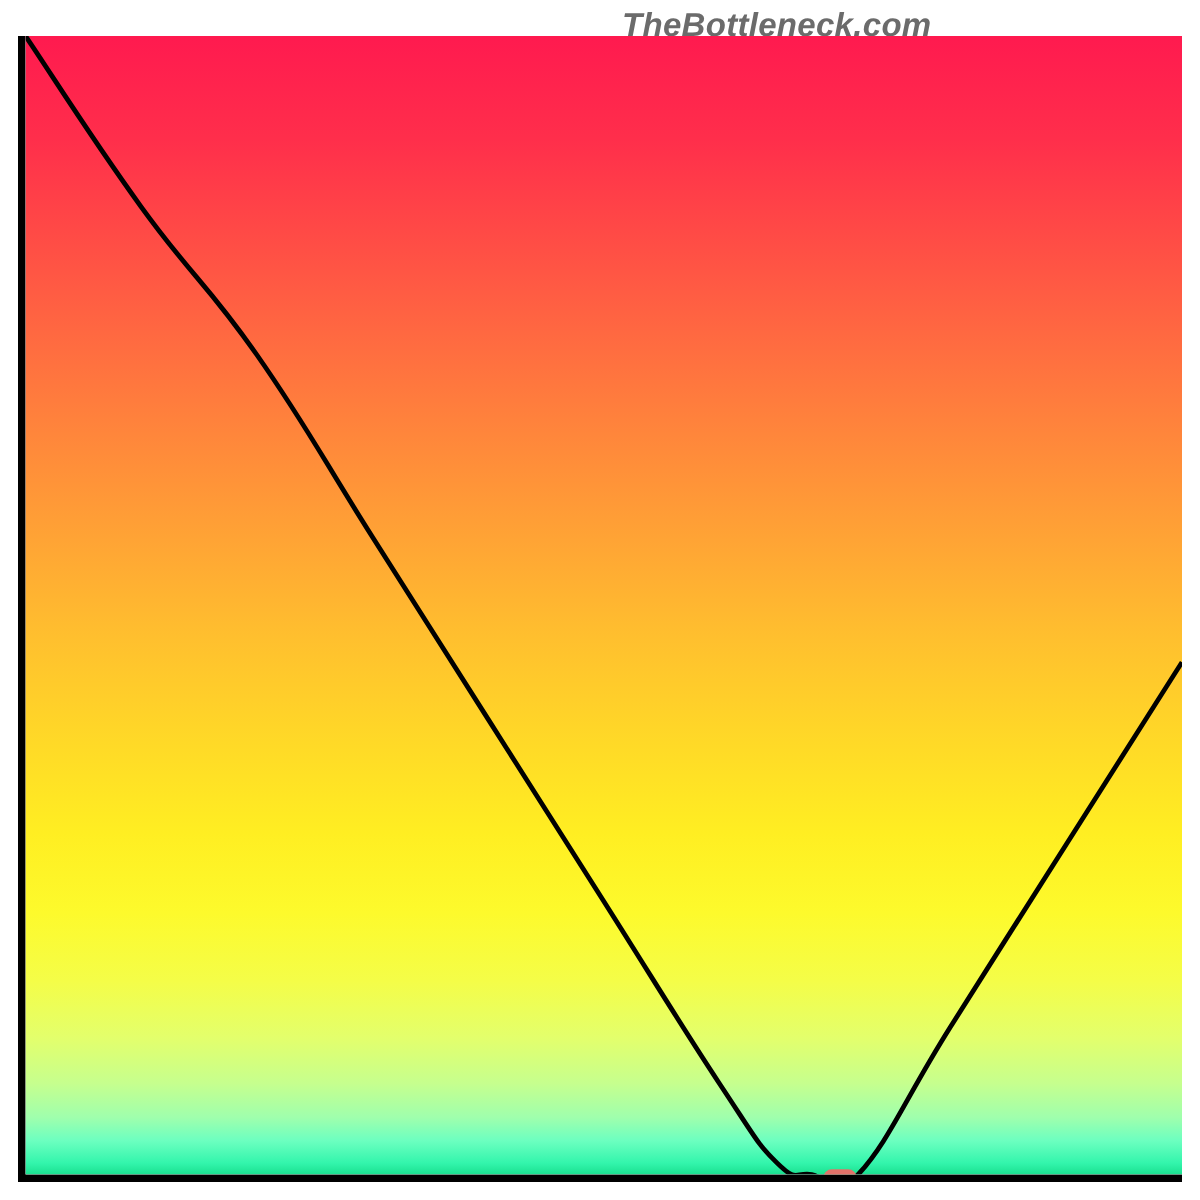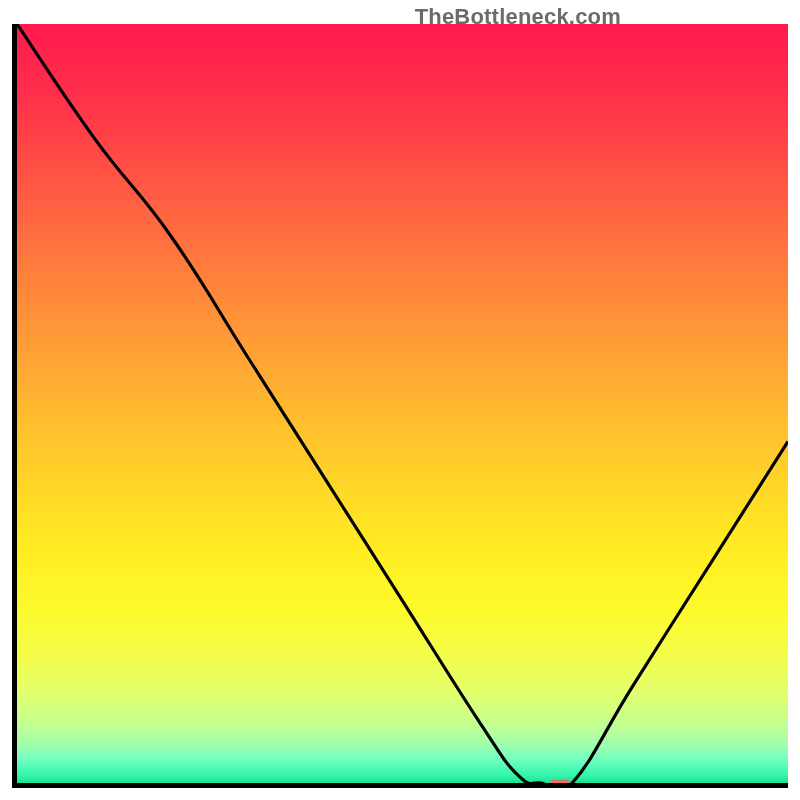--- a/index.html
+++ b/index.html
@@ -1,20 +1,21 @@
 <!DOCTYPE html>
 <html><head>
 <meta charset="utf-8">
 <style>
   * { margin: 0; padding: 0; box-sizing: border-box; }
   html, body { width: 800px; height: 800px; background: #fff; }
   .container {
     position: relative;
     width: 633px;
     height: 800px;
+    font-style: italic;
   }
   .watermark {
     position: absolute;
     top: 4px;
     right: 12px;
     font-family: Arial, Helvetica, sans-serif;
     font-size: 22px;
     font-weight: 600;
     color: #6b6b6b;
     letter-spacing: 0.2px;

